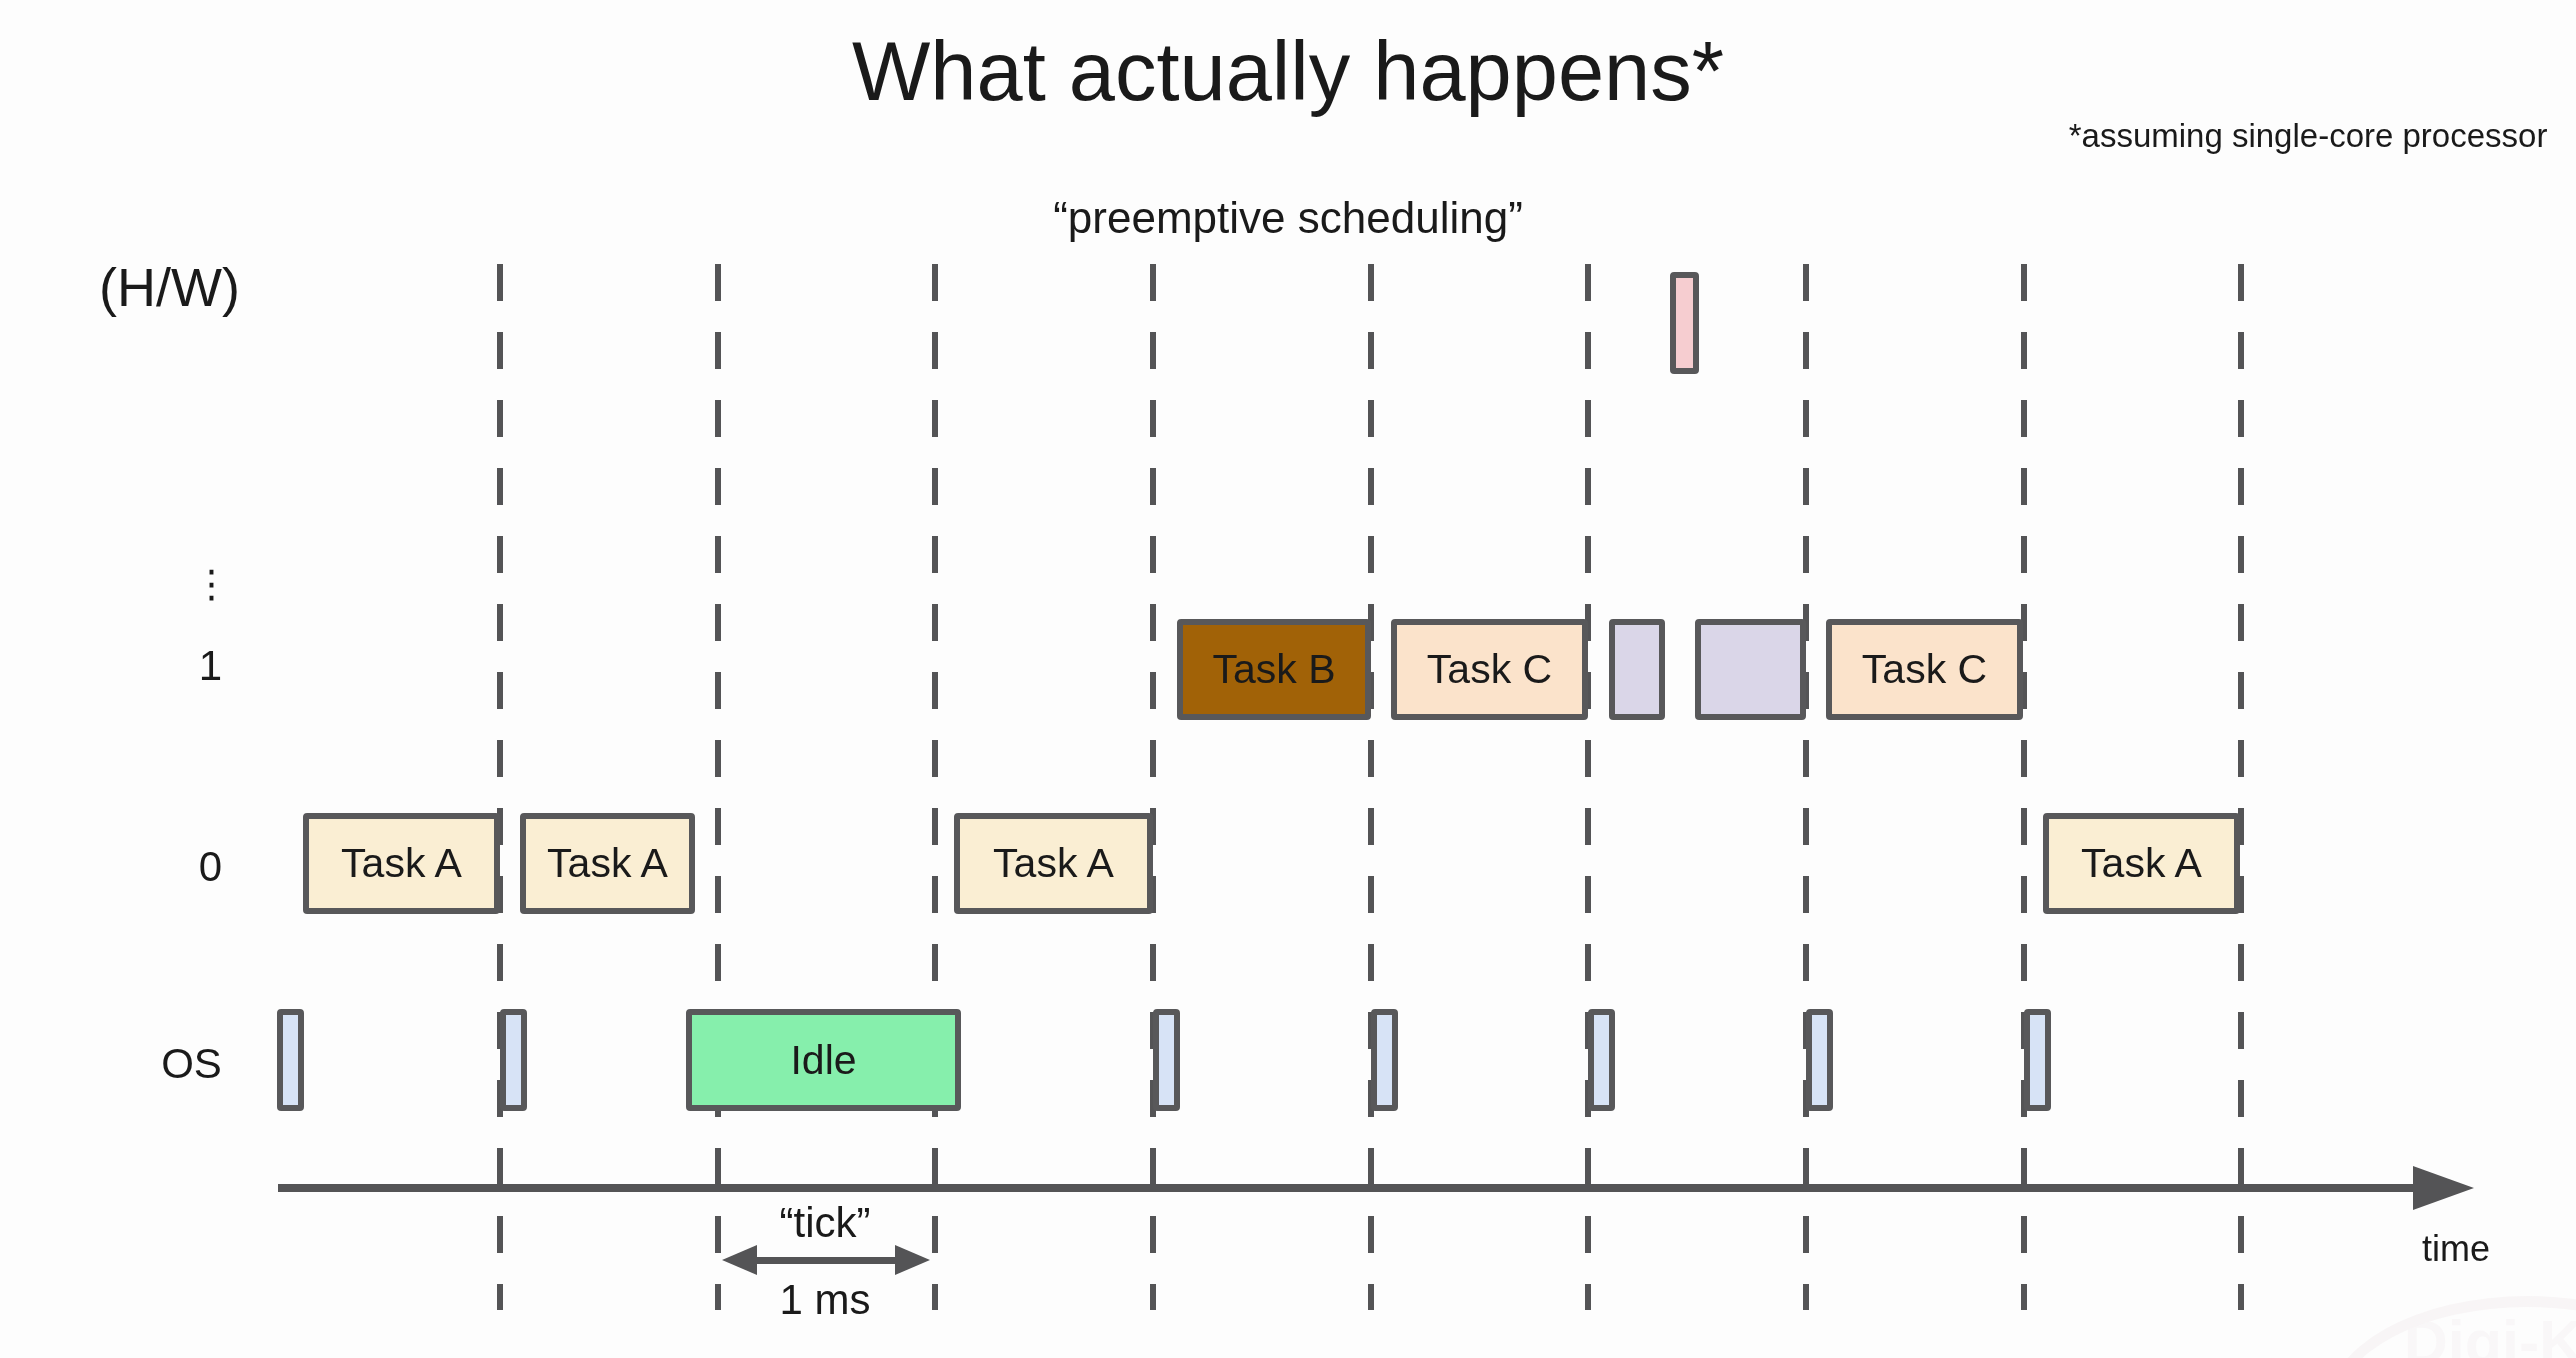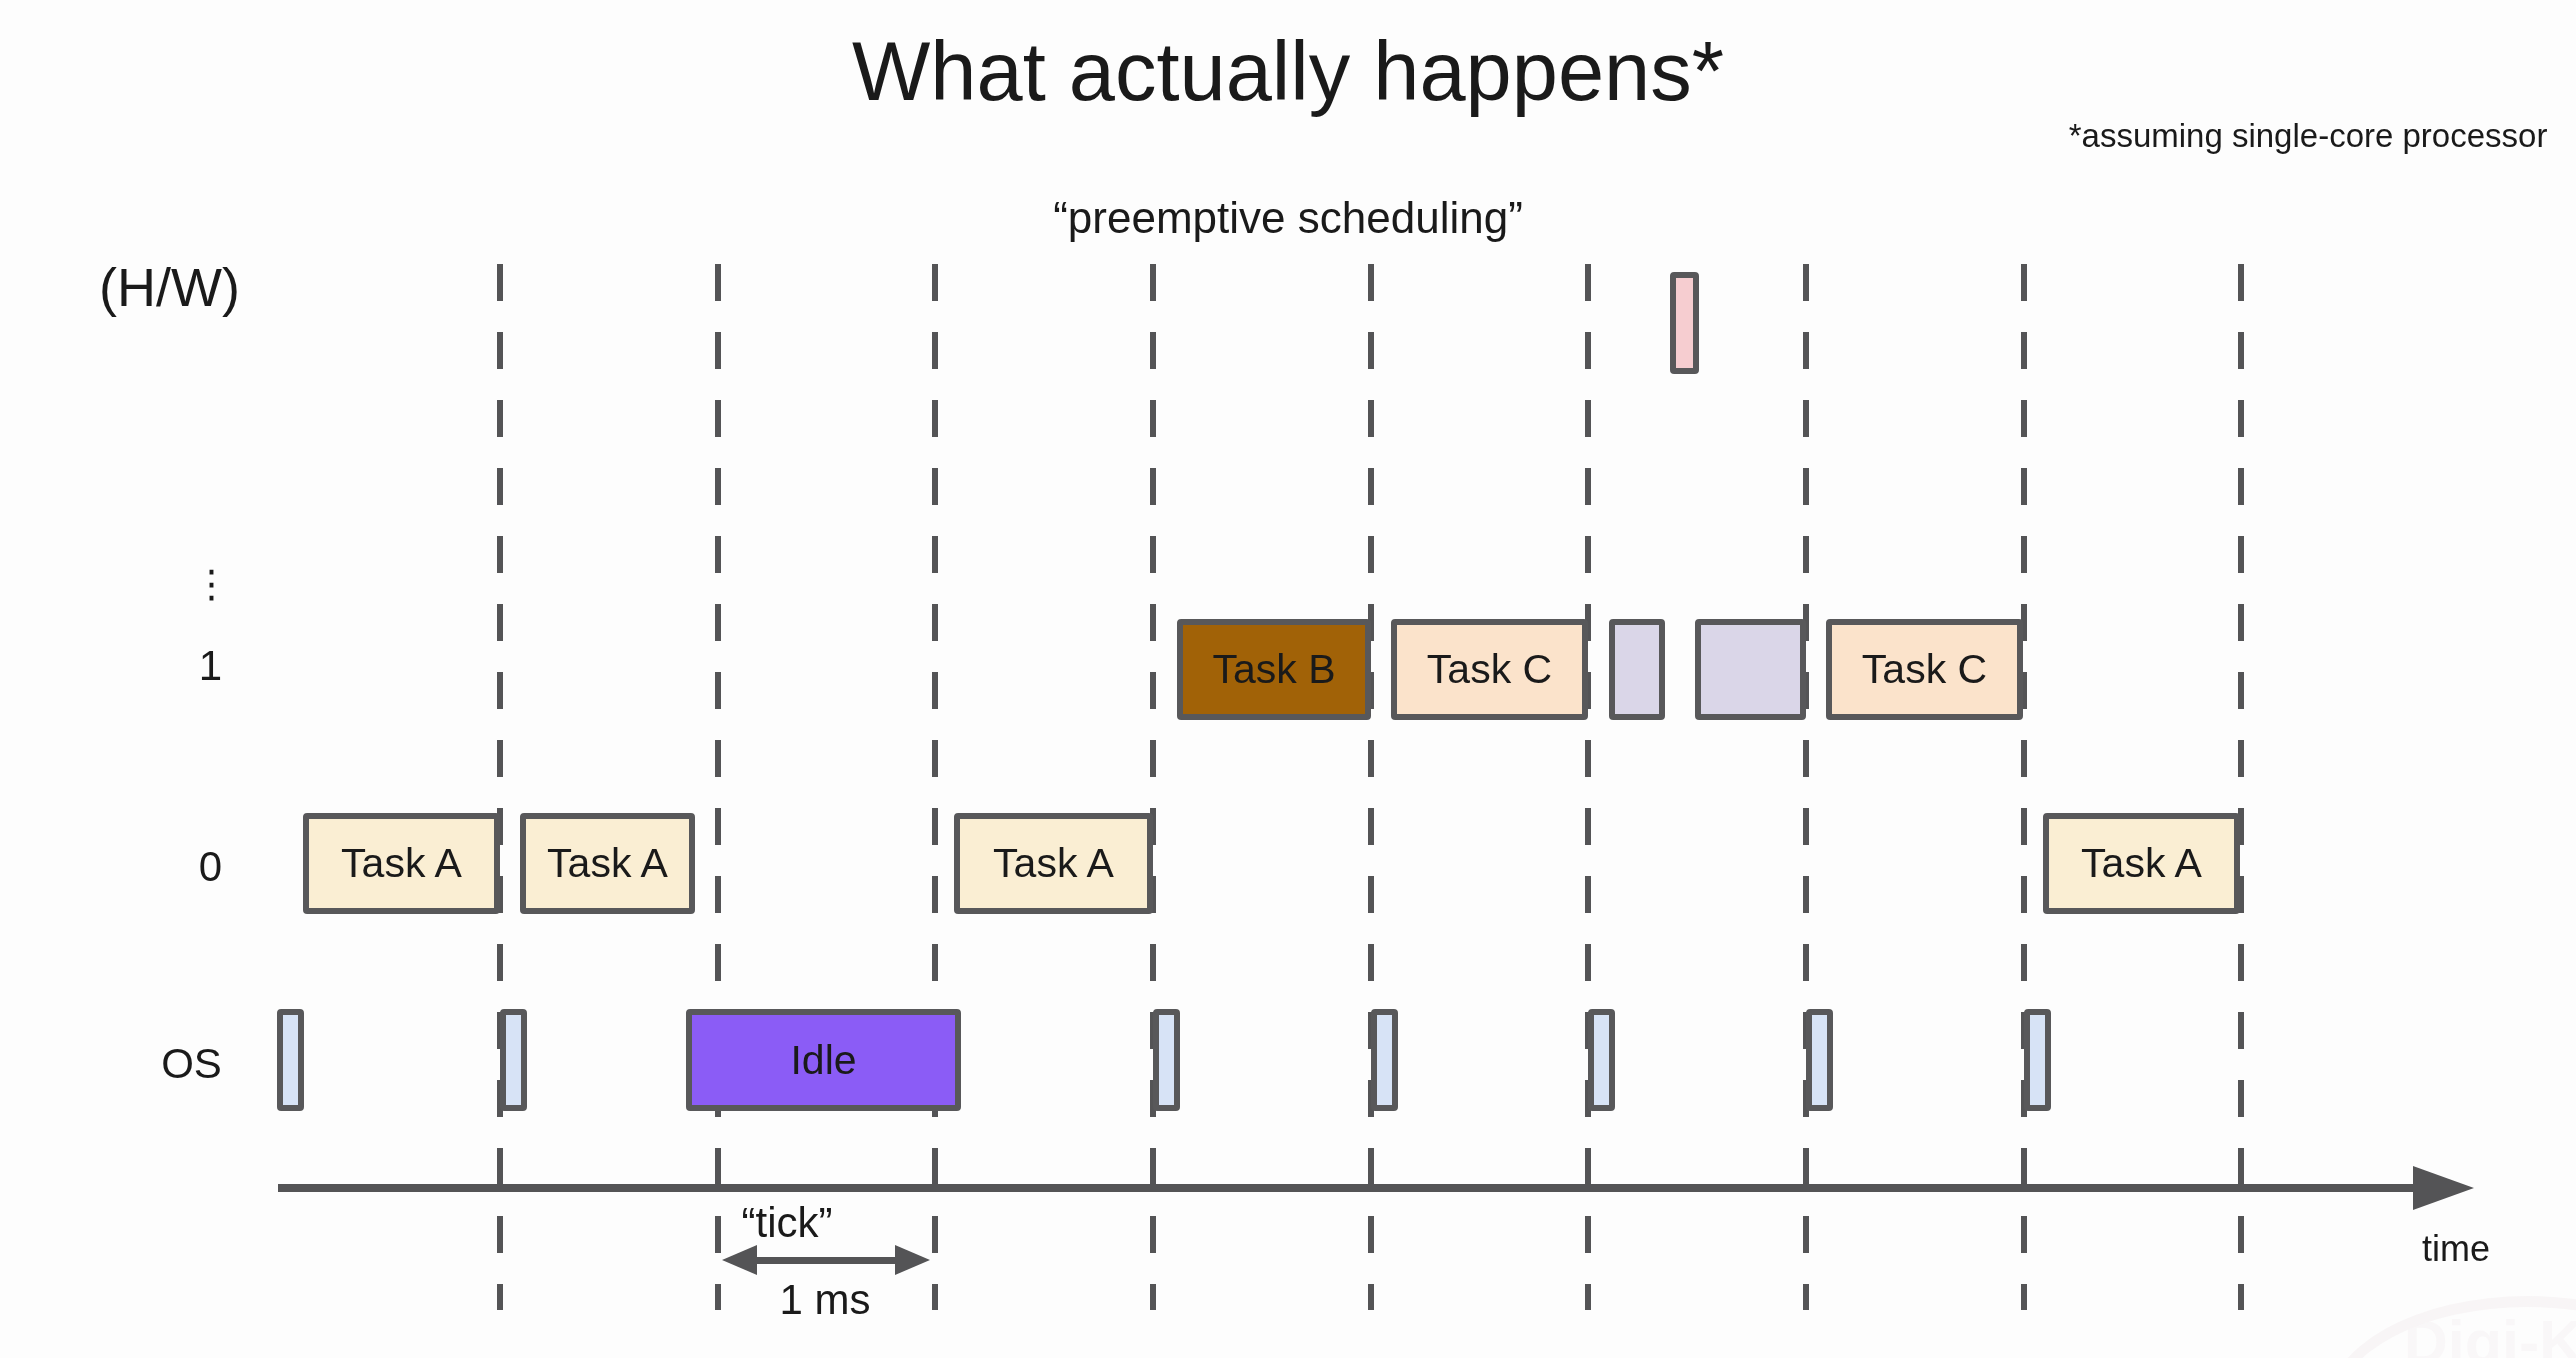--- a/index.html
+++ b/index.html
@@ -58,21 +58,21 @@
   }
   
   .axis-line{left:278px;top:1184px;width:2144px;height:7.5px;background:var(--dash);}
   .axis-arrowhead{
     left:2413px;top:1166px;width:0;height:0;
     border-top:22px solid transparent;border-bottom:22px solid transparent;
     border-left:61px solid var(--dash);
   }
   .time-label{left:2286px;top:1228px;width:204px;text-align:right;font-size:36px;}
   
-  .tick-label{left:685px;top:1199px;width:204px;text-align:center;font-size:42px;}
+  .tick-label{left:723px;top:1199px;width:204px;text-align:center;font-size:42px;}
   .tick-arrow-line{left:748px;top:1257px;width:156px;height:6.8px;background:var(--dash);}
   .tick-arrow-left{
     left:722px;top:1245px;width:0;height:0;
     border-top:15px solid transparent;border-bottom:15px solid transparent;
     border-right:35px solid var(--dash);
   }
   .tick-arrow-right{
     left:895px;top:1245px;width:0;height:0;
     border-top:15px solid transparent;border-bottom:15px solid transparent;
     border-left:35px solid var(--dash);
@@ -142,21 +142,21 @@
       <div class="block" style="left: 954px; width: 199px; background: rgb(250, 238, 211);">
         <span>Task A</span>
       </div>
       <div class="block" style="left: 2043px; width: 197px; background: rgb(250, 238, 211);">
         <span>Task A</span>
       </div>
     </div>
   <div class="row row-os">
       <div class="block" style="left: 277px; width: 27px; background: rgb(215, 227, 246);"></div>
       <div class="block" style="left: 500px; width: 27px; background: rgb(215, 227, 246);"></div>
-      <div class="block" style="left: 686px; width: 275px; background: #8b5cf6;">
+      <div class="block" style="left: 686px; width: 275px; background: #86efac;">
         <span>Idle</span>
       </div>
       <div class="block" style="left: 1153px; width: 27px; background: rgb(215, 227, 246);"></div>
       <div class="block" style="left: 1371px; width: 27px; background: rgb(215, 227, 246);"></div>
       <div class="block" style="left: 1588px; width: 27px; background: rgb(215, 227, 246);"></div>
       <div class="block" style="left: 1806px; width: 27px; background: rgb(215, 227, 246);"></div>
       <div class="block" style="left: 2024px; width: 27px; background: rgb(215, 227, 246);"></div>
     </div>
 
   <div class="abs axis-line"></div>

